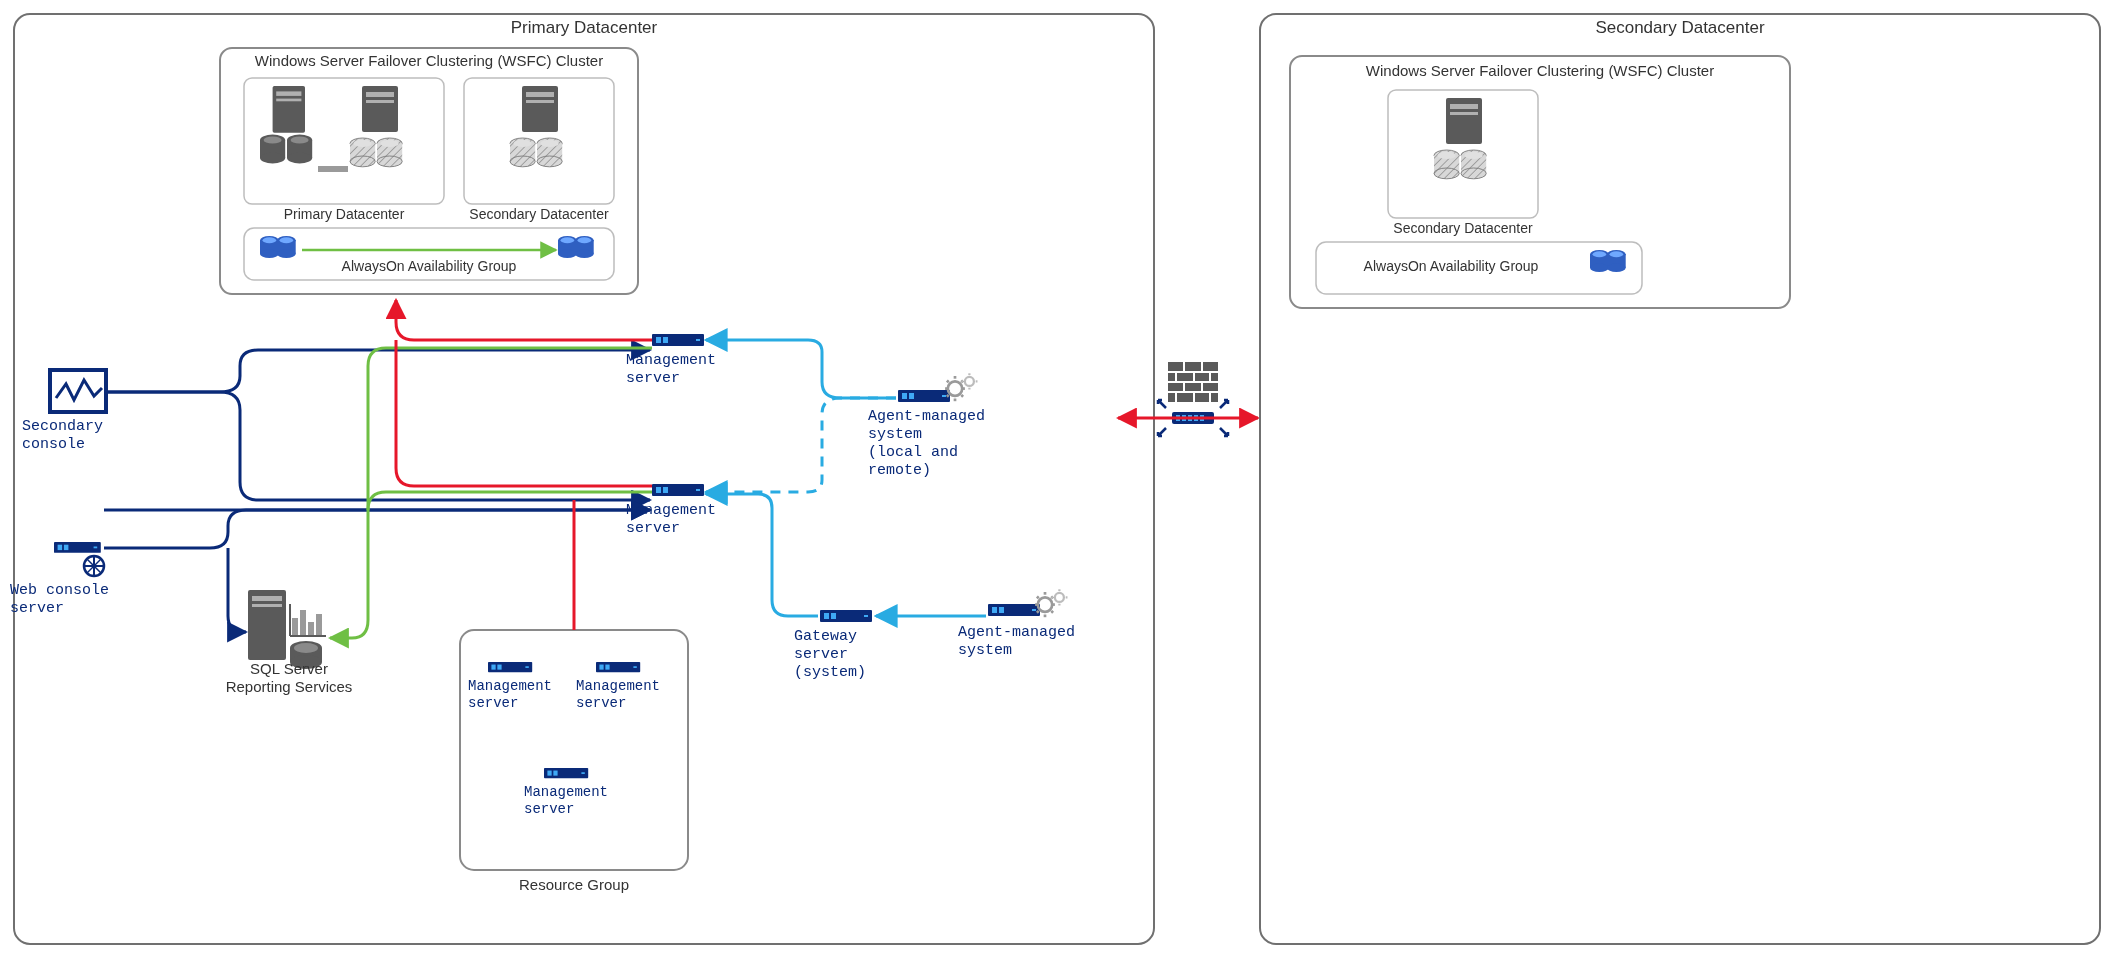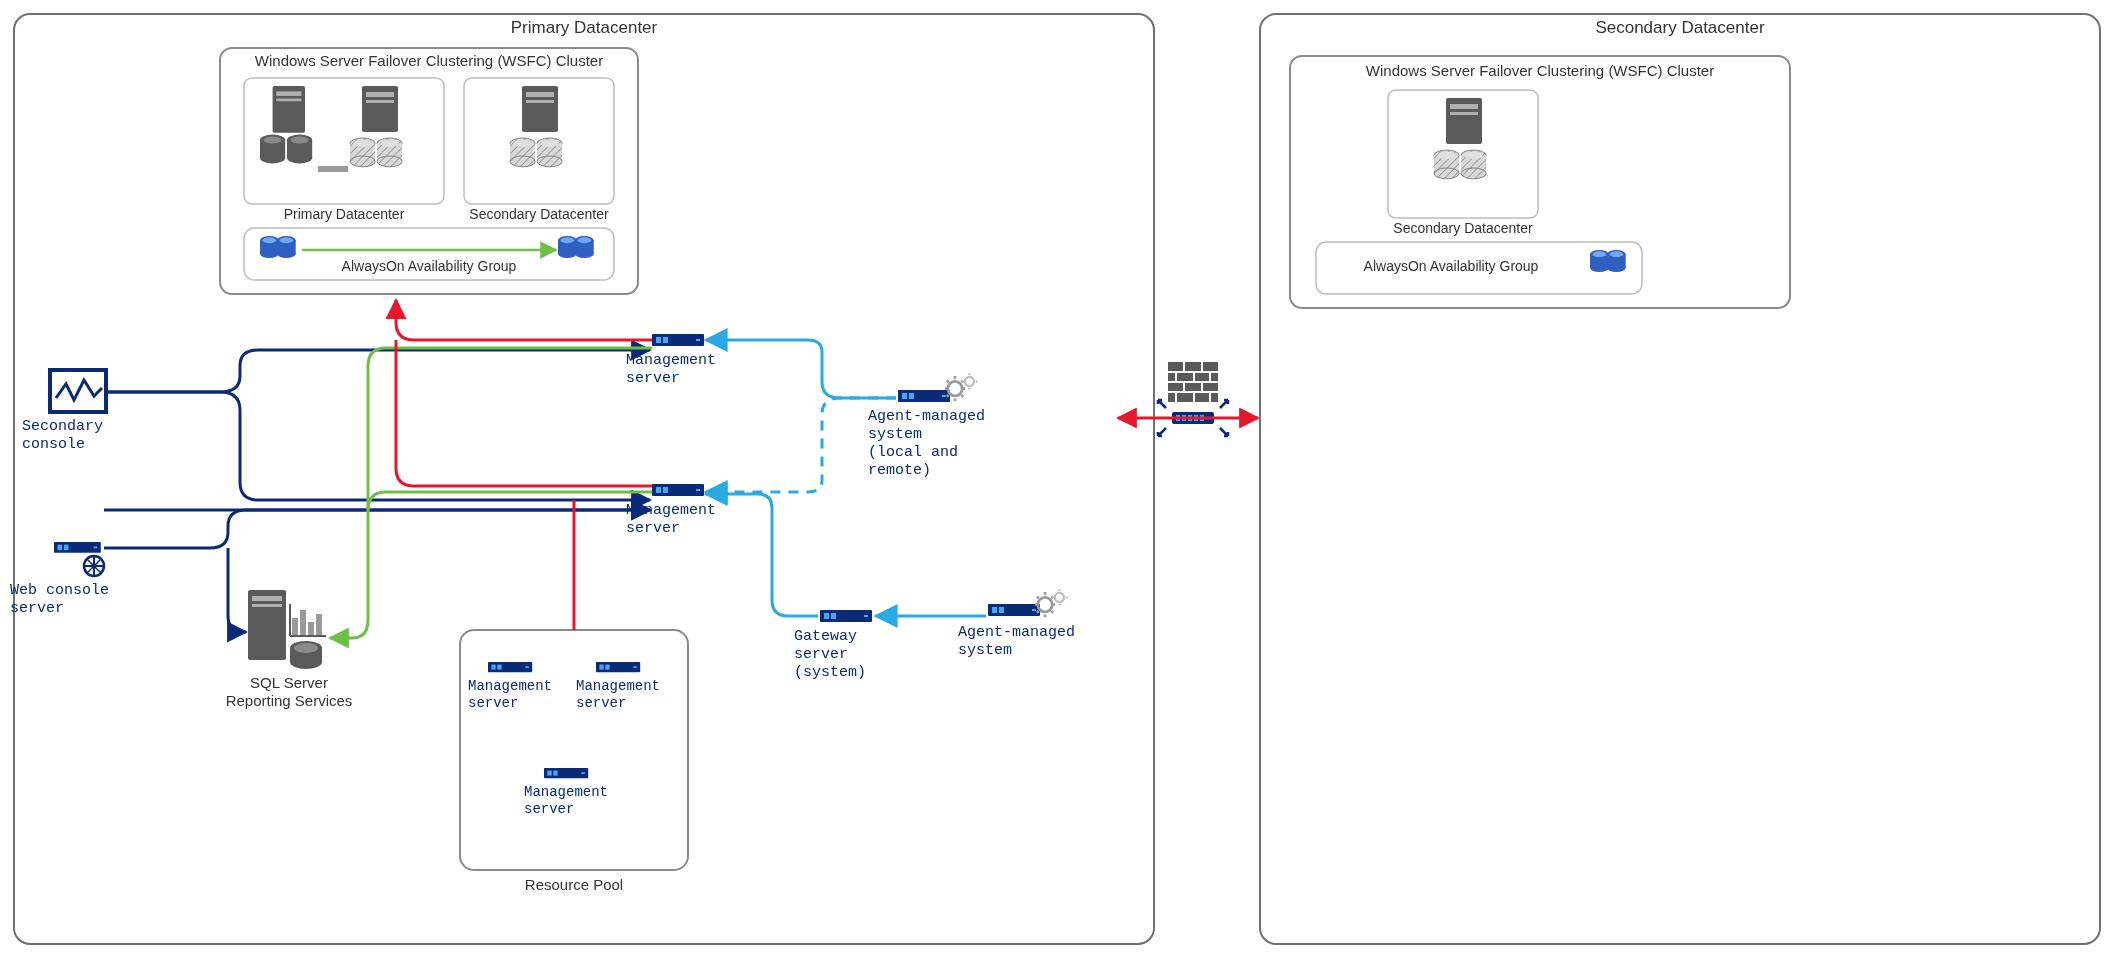--- a/index.html
+++ b/index.html
@@ -294,21 +294,21 @@
 
 <div class="abs label-dark" style="left:220px; top:52px; width:418px;">Windows Server Failover Clustering (WSFC) Cluster</div>
 <div class="abs label-dark" style="left:244px; top:206px; width:200px; font-size:14px;">Primary Datacenter</div>
 <div class="abs label-dark" style="left:464px; top:206px; width:150px; font-size:14px;">Secondary Datacenter</div>
 <div class="abs label-dark" style="left:244px; top:258px; width:370px; font-size:14px;">AlwaysOn Availability Group</div>
 
 <div class="abs label" style="left:22px; top:418px; width:112px; white-space:pre-line;">Secondary
 console</div>
 <div class="abs label" style="left:10px; top:582px; width:104px; white-space:pre-line;">Web console
 server</div>
-<div class="abs label-dark" style="left:224px; top:674px; width:130px; white-space:pre-line;">SQL Server
+<div class="abs label-dark" style="left:224px; top:660px; width:130px; white-space:pre-line;">SQL Server
 Reporting Services</div>
 
 <div class="abs label" style="left:626px; top:352px; width:110px; white-space:pre-line;">Management
 server</div>
 <div class="abs label" style="left:626px; top:502px; width:110px; white-space:pre-line;">Management
 server</div>
 <div class="abs label" style="left:868px; top:408px; width:140px; white-space:pre-line;">Agent-managed
 system
 (local and remote)</div>
 <div class="abs label" style="left:794px; top:628px; width:110px; white-space:pre-line;">Gateway
@@ -316,18 +316,18 @@
 (system)</div>
 <div class="abs label" style="left:958px; top:624px; width:128px; white-space:pre-line;">Agent-managed
 system</div>
 
 <div class="abs label" style="left:468px; top:678px; width:90px; white-space:pre-line; font-size:14px;">Management
 server</div>
 <div class="abs label" style="left:576px; top:678px; width:90px; white-space:pre-line; font-size:14px;">Management
 server</div>
 <div class="abs label" style="left:524px; top:784px; width:100px; white-space:pre-line; font-size:14px;">Management
 server</div>
-<div class="abs label-dark" style="left:460px; top:876px; width:228px;">Resource Pool</div>
+<div class="abs label-dark" style="left:460px; top:876px; width:228px;">Resource Group</div>
 
 <div class="abs region-title" style="left:1260px; top:18px; width:840px;">Secondary Datacenter</div>
 <div class="abs label-dark" style="left:1290px; top:62px; width:500px;">Windows Server Failover Clustering (WSFC) Cluster</div>
 <div class="abs label-dark" style="left:1388px; top:220px; width:150px; font-size:14px;">Secondary Datacenter</div>
 <div class="abs label-dark" style="left:1316px; top:258px; width:270px; font-size:14px; text-align:center;">AlwaysOn Availability Group</div>
 
 </body></html>

